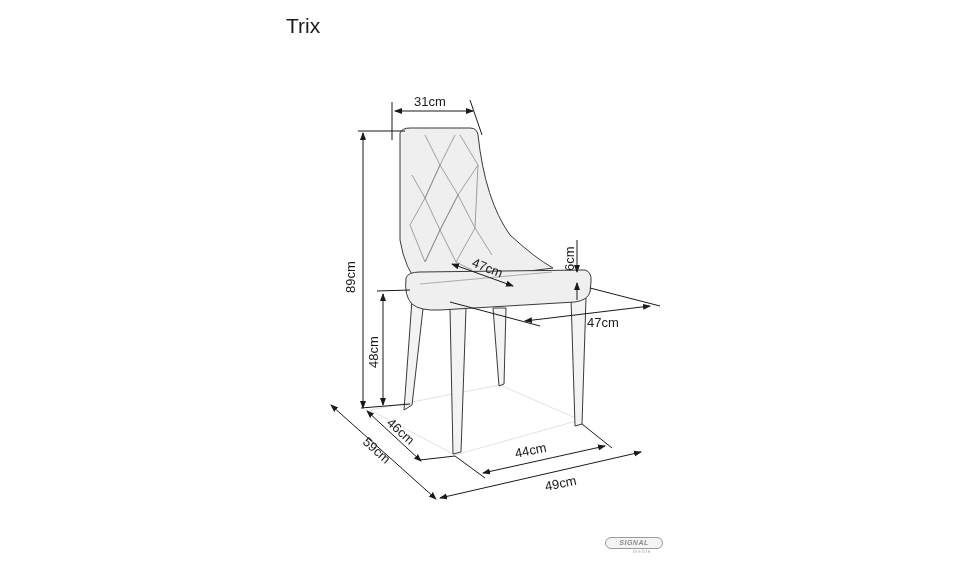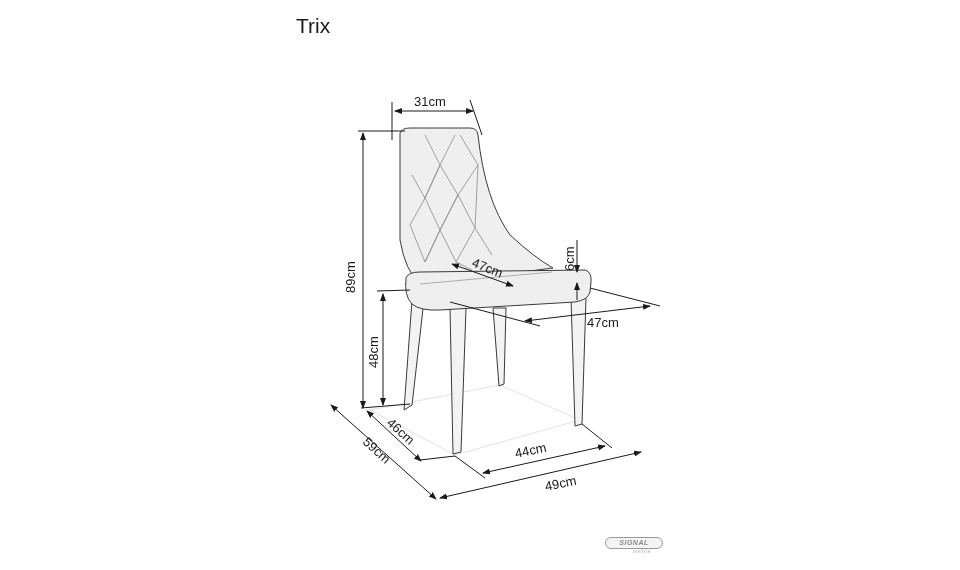--- a/index.html
+++ b/index.html
@@ -1,17 +1,17 @@
 <!DOCTYPE html>
 <html><head>
   <meta charset="utf-8">
   <style>
     html, body { margin: 0; padding: 0; background: #ffffff; }
     body { width: 960px; height: 570px; position: relative; overflow: hidden; font-family: "Liberation Sans", sans-serif; }
-    .title { position: absolute; left: 296px; top: 14px; font-size: 21px; color: #1a1a1a; font-family: "Liberation Sans", sans-serif; }
+    .title { position: absolute; left: 286px; top: 14px; font-size: 21px; color: #1a1a1a; font-family: "Liberation Sans", sans-serif; }
     svg.drawing { position: absolute; left: 0; top: 0; }
     .dim-label { font-family: "Liberation Sans", sans-serif; font-size: 13px; fill: #1a1a1a; }
     .logo { position: absolute; left: 605px; top: 537px; width: 80px; height: 14px; }
     .logo-badge { position: absolute; left: 0; top: 0; width: 56px; height: 10px; border: 1px solid #9a9a9a; border-radius: 6px; background: #f4f4f4; font-size: 7px; font-weight: bold; font-style: italic; color: #8a8a8a; text-align: center; line-height: 10px; letter-spacing: 0.5px; font-family: "Liberation Sans", sans-serif; }
     .logo-sub { position: absolute; left: 28px; top: 11px; font-size: 5px; color: #aaaaaa; letter-spacing: 1px; font-family: "Liberation Sans", sans-serif; }
   </style>
 </head>
 <body>
 
 <div class="title">Trix</div>

